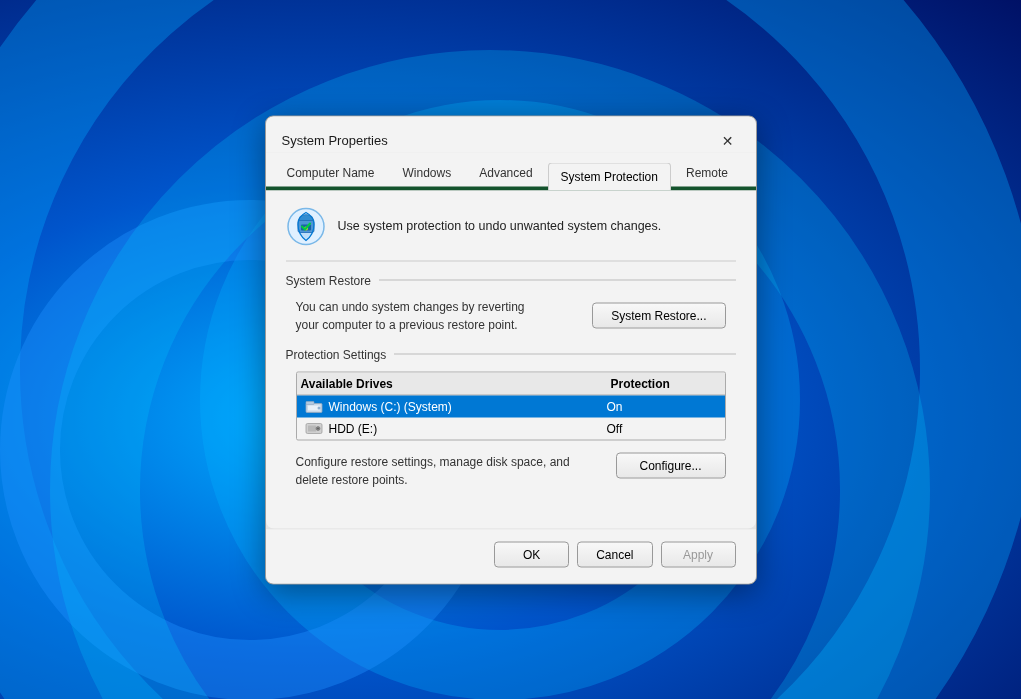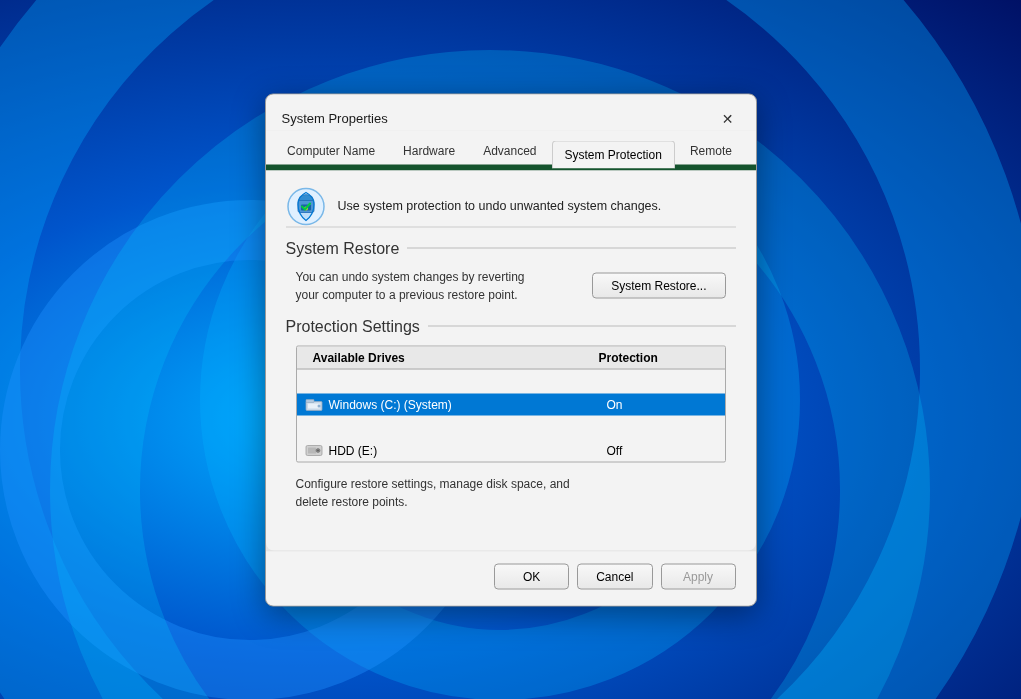--- a/index.html
+++ b/index.html
@@ -108,23 +108,22 @@
       justify-content: center;
       color: #333;
       font-size: 14px;
       border-radius: 4px;
     }
 
     
     .tabs-bar {
       display: flex;
       padding: 6px 8px 0 8px;
-      border-bottom: 6px solid #14532d;
+      border-bottom: 4px solid #14532d;
       background: #f3f3f3;
-      justify-content: center;
     }
 
     .tab {
       padding: 6px 12px;
       font-size: 12px;
       cursor: pointer;
       border: 1px solid transparent;
       border-bottom: none;
       margin-right: 2px;
       border-radius: 4px 4px 0 0;
@@ -150,20 +149,21 @@
       background: #f3f3f3;
       border-radius: 0 0 8px 8px;
       flex: 1;
     }
 
     
     .header-section {
       display: flex;
       align-items: center;
       gap: 12px;
+      padding-bottom: 14px;
       border-bottom: 1px solid #ccc;
       margin-bottom: 12px;
     }
 
     .header-icon {
       width: 40px;
       height: 40px;
       flex-shrink: 0;
     }
 
@@ -175,21 +175,21 @@
 
     
     .section-group {
       margin-bottom: 14px;
     }
 
     .section-label {
       display: flex;
       align-items: center;
       gap: 8px;
-      font-size: 16px;
+      font-size: 12px;
       color: #333;
       margin-bottom: 10px;
     }
 
     .section-label::after {
       content: '';
       flex: 1;
       height: 1px;
       background: #bbb;
     }
@@ -233,40 +233,39 @@
       border: 1px solid #aaa;
       border-radius: 2px;
       overflow: hidden;
       margin: 0 10px;
     }
 
     .drives-header {
       display: flex;
       background: #e8e8e8;
       border-bottom: 1px solid #aaa;
-      padding: 4px 16px;
+      padding: 4px 4px;
       font-size: 12px;
       font-weight: 600;
     }
 
     .drives-header .col-drive {
       flex: 1;
     }
 
     .drives-header .col-protection {
       width: 110px;
     }
 
     .drives-row {
       display: flex;
       align-items: flex-start;
       padding: 4px 8px;
       font-size: 12px;
       cursor: default;
-      margin-top: 24px;
     }
 
     .drives-row.selected {
       background: #0078d4;
       color: white;
     }
 
     .drives-row .col-drive {
       flex: 1;
       display: flex;
@@ -313,21 +312,21 @@
 
 <div class="dialog">
 
   <div class="title-bar">
     <span class="title-bar-title">System Properties</span>
     <button class="close-btn">✕</button>
   </div>
 
   <div class="tabs-bar">
     <div class="tab">Computer Name</div>
-    <div class="tab">Hardware</div>
+    <div class="tab">Windows</div>
     <div class="tab">Advanced</div>
     <div class="tab active">System Protection</div>
     <div class="tab">Remote</div>
   </div>
 
   <div class="content">
 
     <div class="header-section">
 
       <svg class="header-icon" viewBox="0 0 40 40" xmlns="http://www.w3.org/2000/svg">
@@ -387,20 +386,21 @@
             </span>
             <span>HDD (E:)</span>
           </span>
           <span class="col-protection">Off</span>
         </div>
       </div>
 
       <div class="section-content" style="margin-top: 12px; align-items: flex-start;">
         <span class="section-desc" style="white-space: pre-line;">Configure restore settings, manage disk space, and
 delete restore points.</span>
+        <button class="btn">Configure...</button>
       </div>
 
       <div class="section-content" style="margin-top: 10px; align-items: flex-start;">
       </div>
     </div>
 
   </div>
 
   <div class="footer">
     <button class="btn btn-primary">OK</button>

